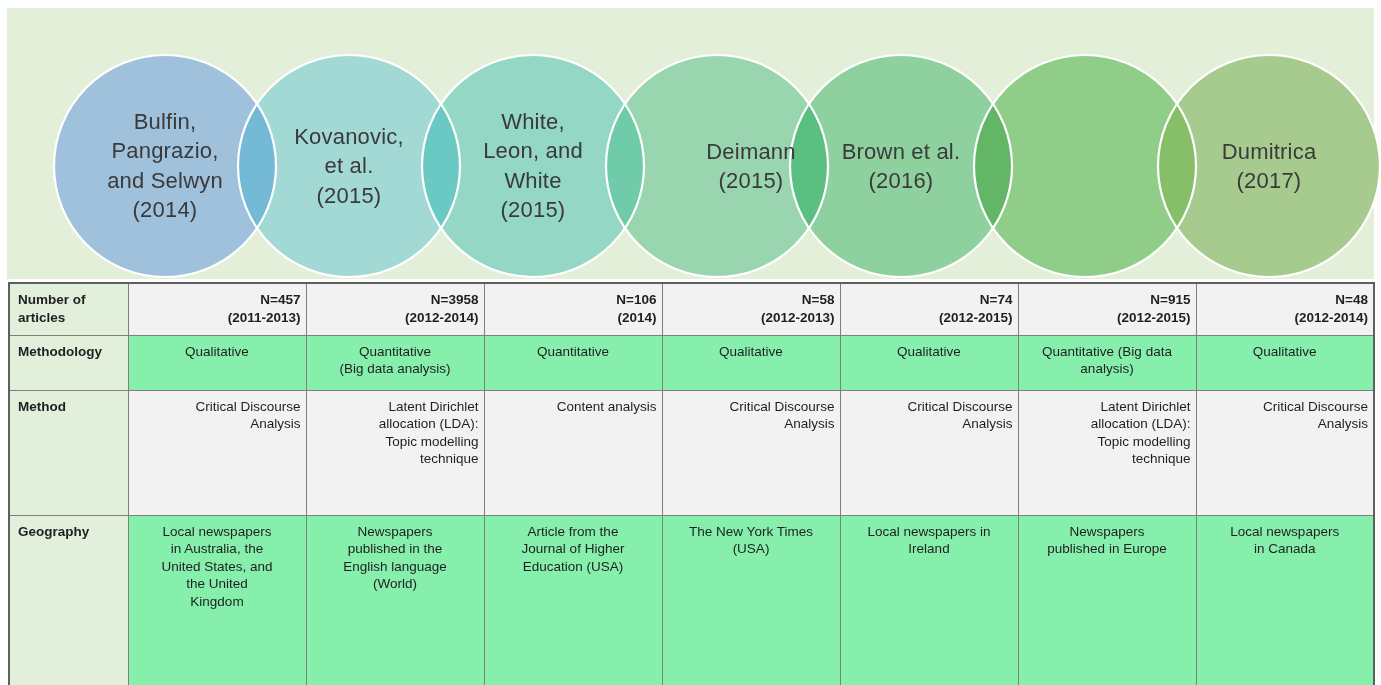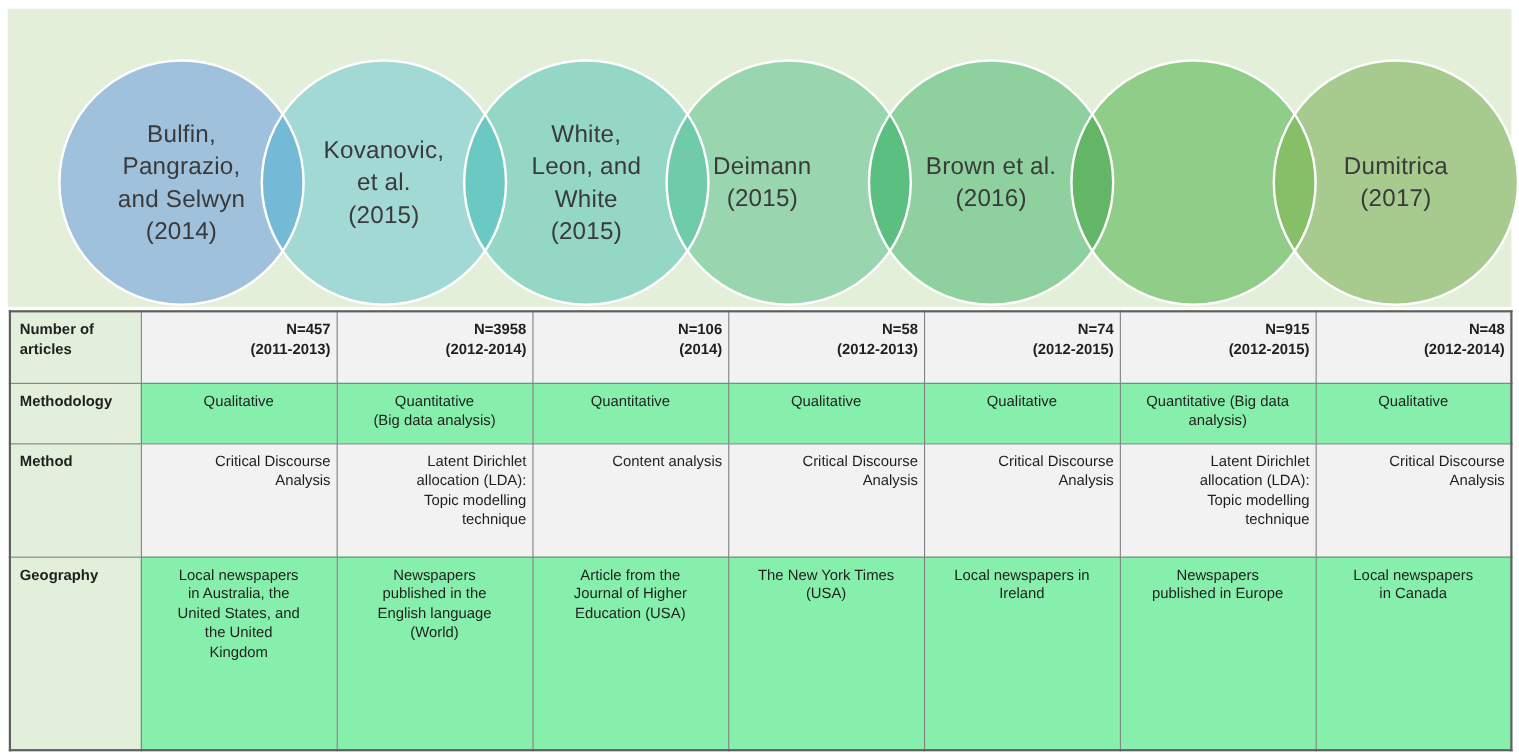--- a/index.html
+++ b/index.html
@@ -58,23 +58,23 @@
     font-weight: bold;
     padding: 7px 6px 4px 8px;
     word-wrap: break-word;
   }
   table.grid td {
     text-align: center;
     padding: 7px 5px 4px 5px;
   }
   tr.row-light td { background: #f2f2f2; text-align: right; }
   tr.row-dark  td { background: #86efac; }
-  tr.r1 { height: 65px; }
+  tr.r1 { height: 52px; }
   tr.r2 { height: 55px; }
-  tr.r3 { height: 103px; border-radius: 17px; }
+  tr.r3 { height: 125px; border-radius: 17px; }
   tr.r4 { height: 176px; }
   tr.r1 td { font-weight: bold; }
 </style>
 </head>
 <body>
 
 <div class="canvas">
 
   <div class="panel"></div>
 
@@ -142,21 +142,21 @@
 Pangrazio,
 and Selwyn
 (2014)</div>
   <div class="circle-label" style="left:349px">Kovanovic,
 et al.
 (2015)</div>
   <div class="circle-label" style="left:533px">White,
 Leon, and
 White
 (2015)</div>
-  <div class="circle-label" style="left:693px">Deimann
+  <div class="circle-label" style="left:751px">Deimann
 (2015)</div>
   <div class="circle-label" style="left:901px">Brown et al.
 (2016)</div>
   <div class="circle-label" style="left:1269px">Dumitrica
 (2017)</div>
 
   <table class="grid">
     <colgroup>
       <col style="width:119px">
       <col style="width:178px">

